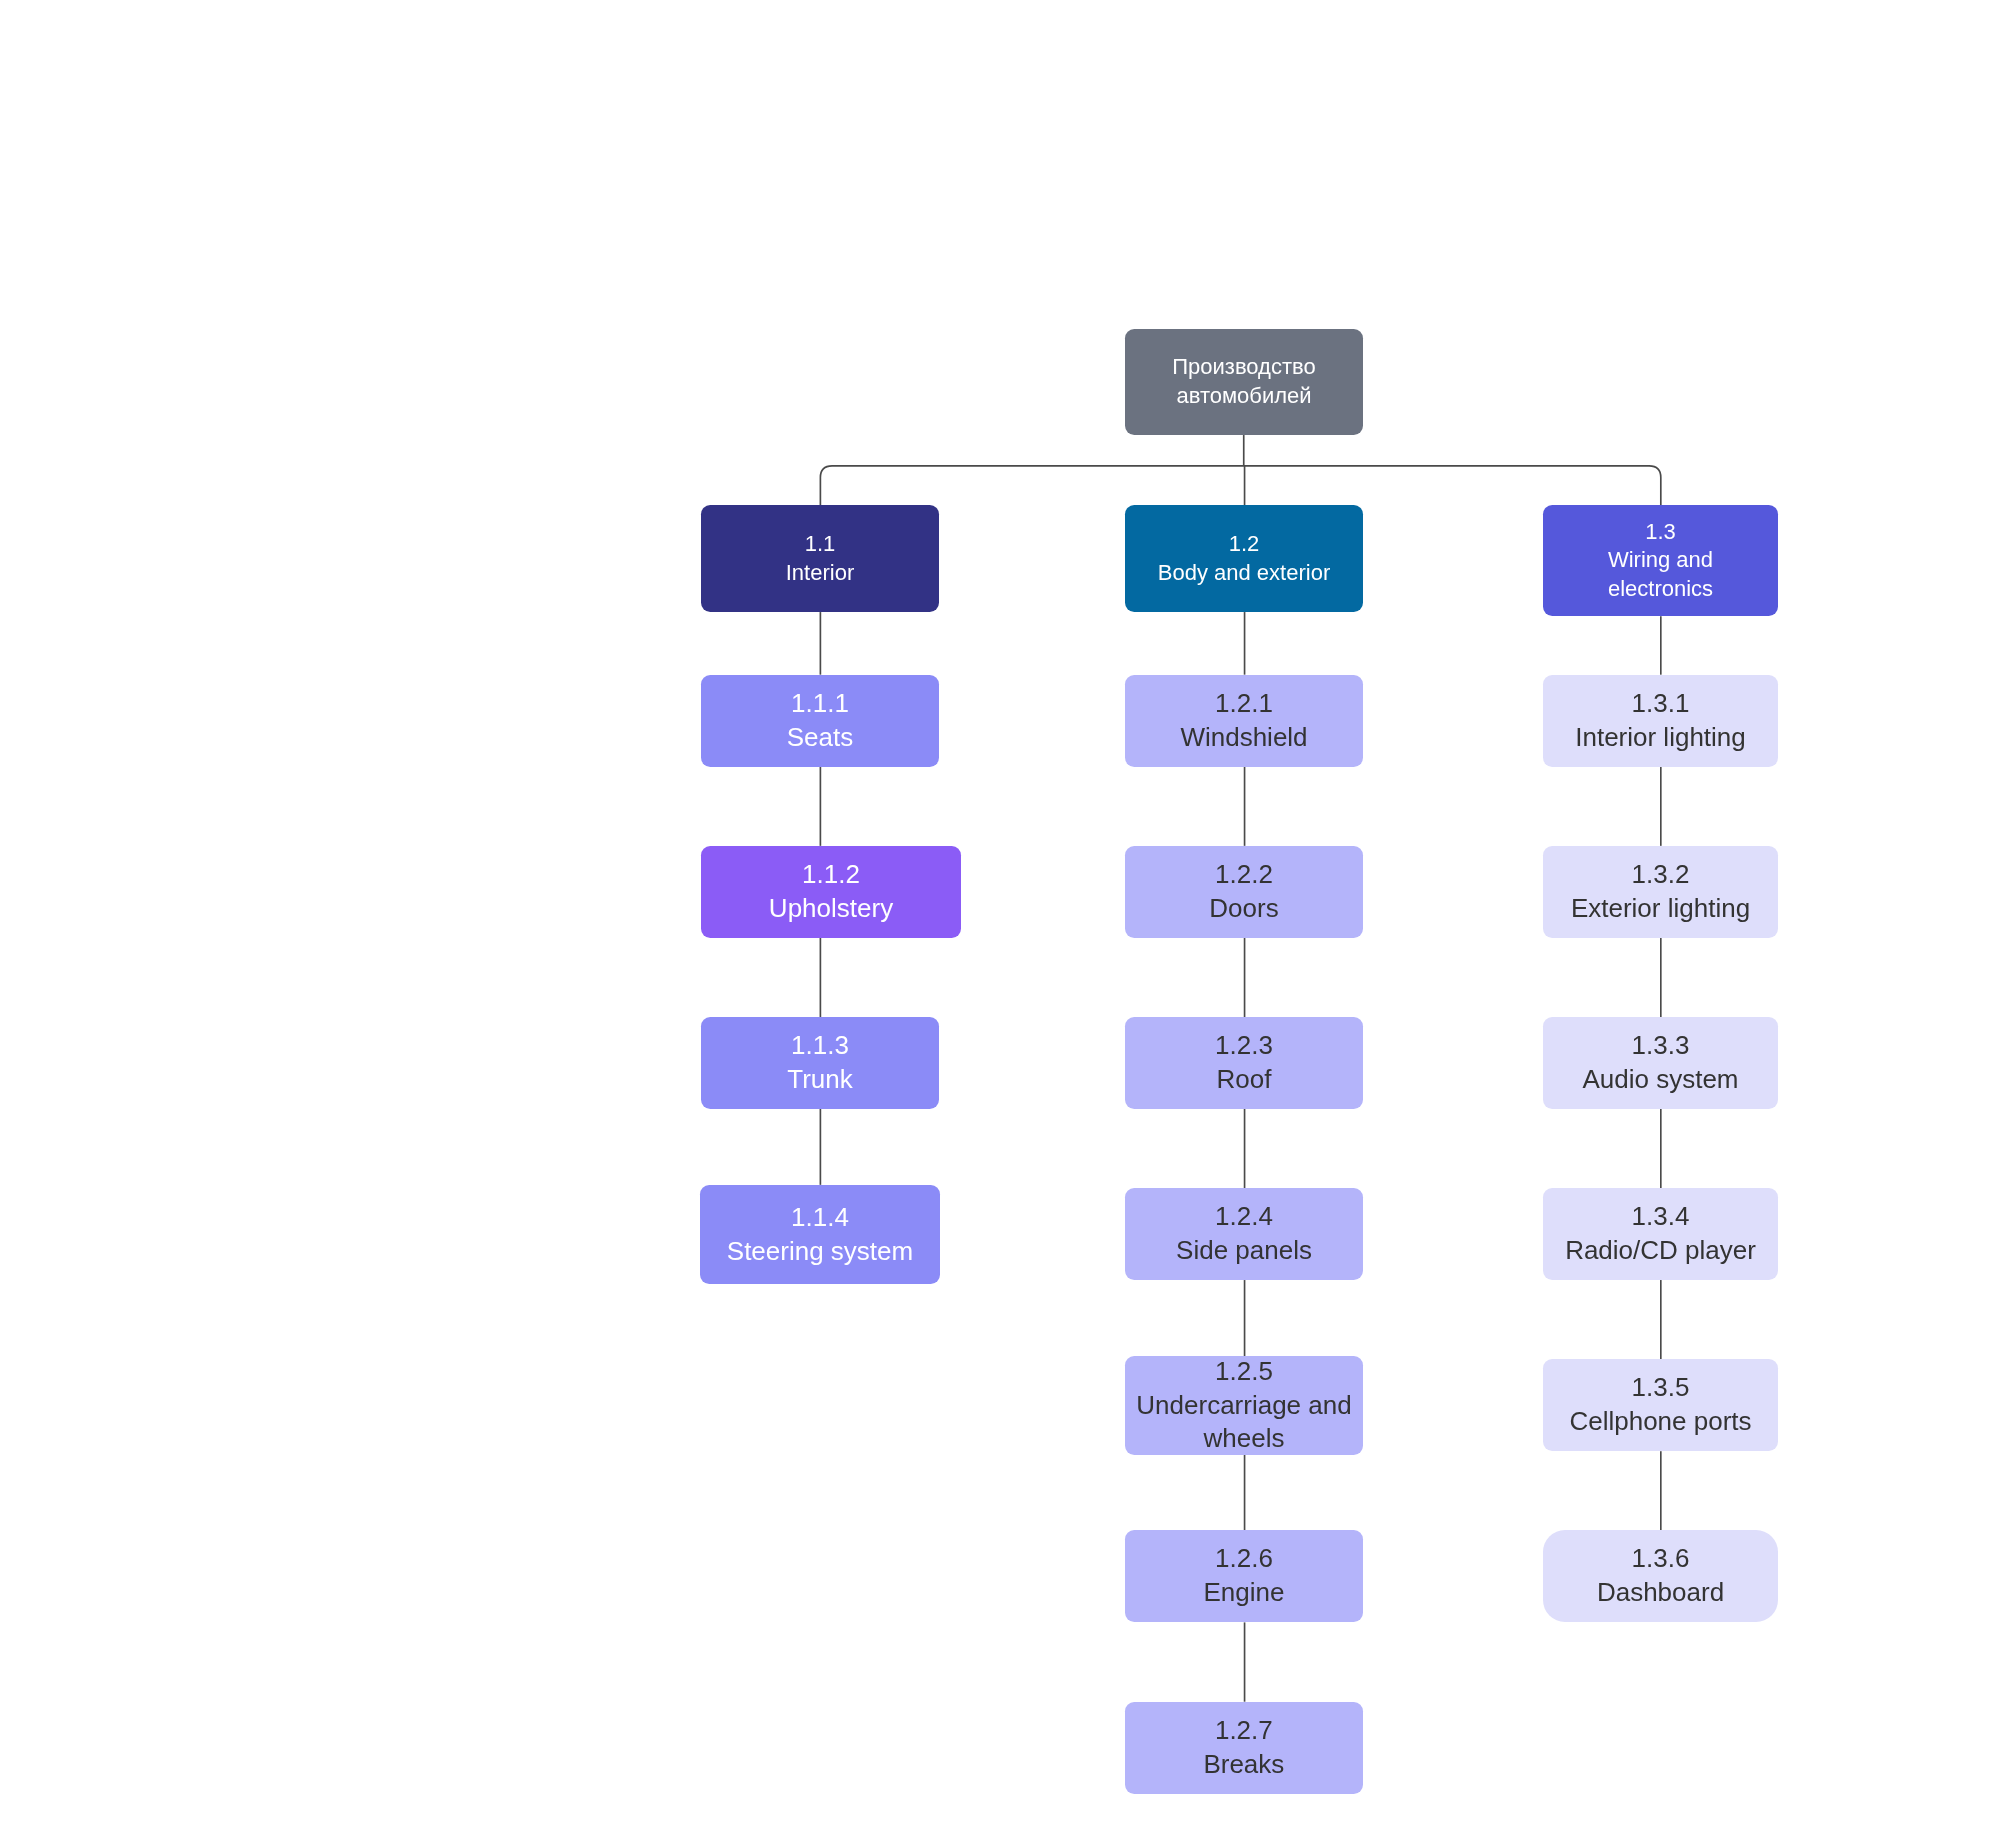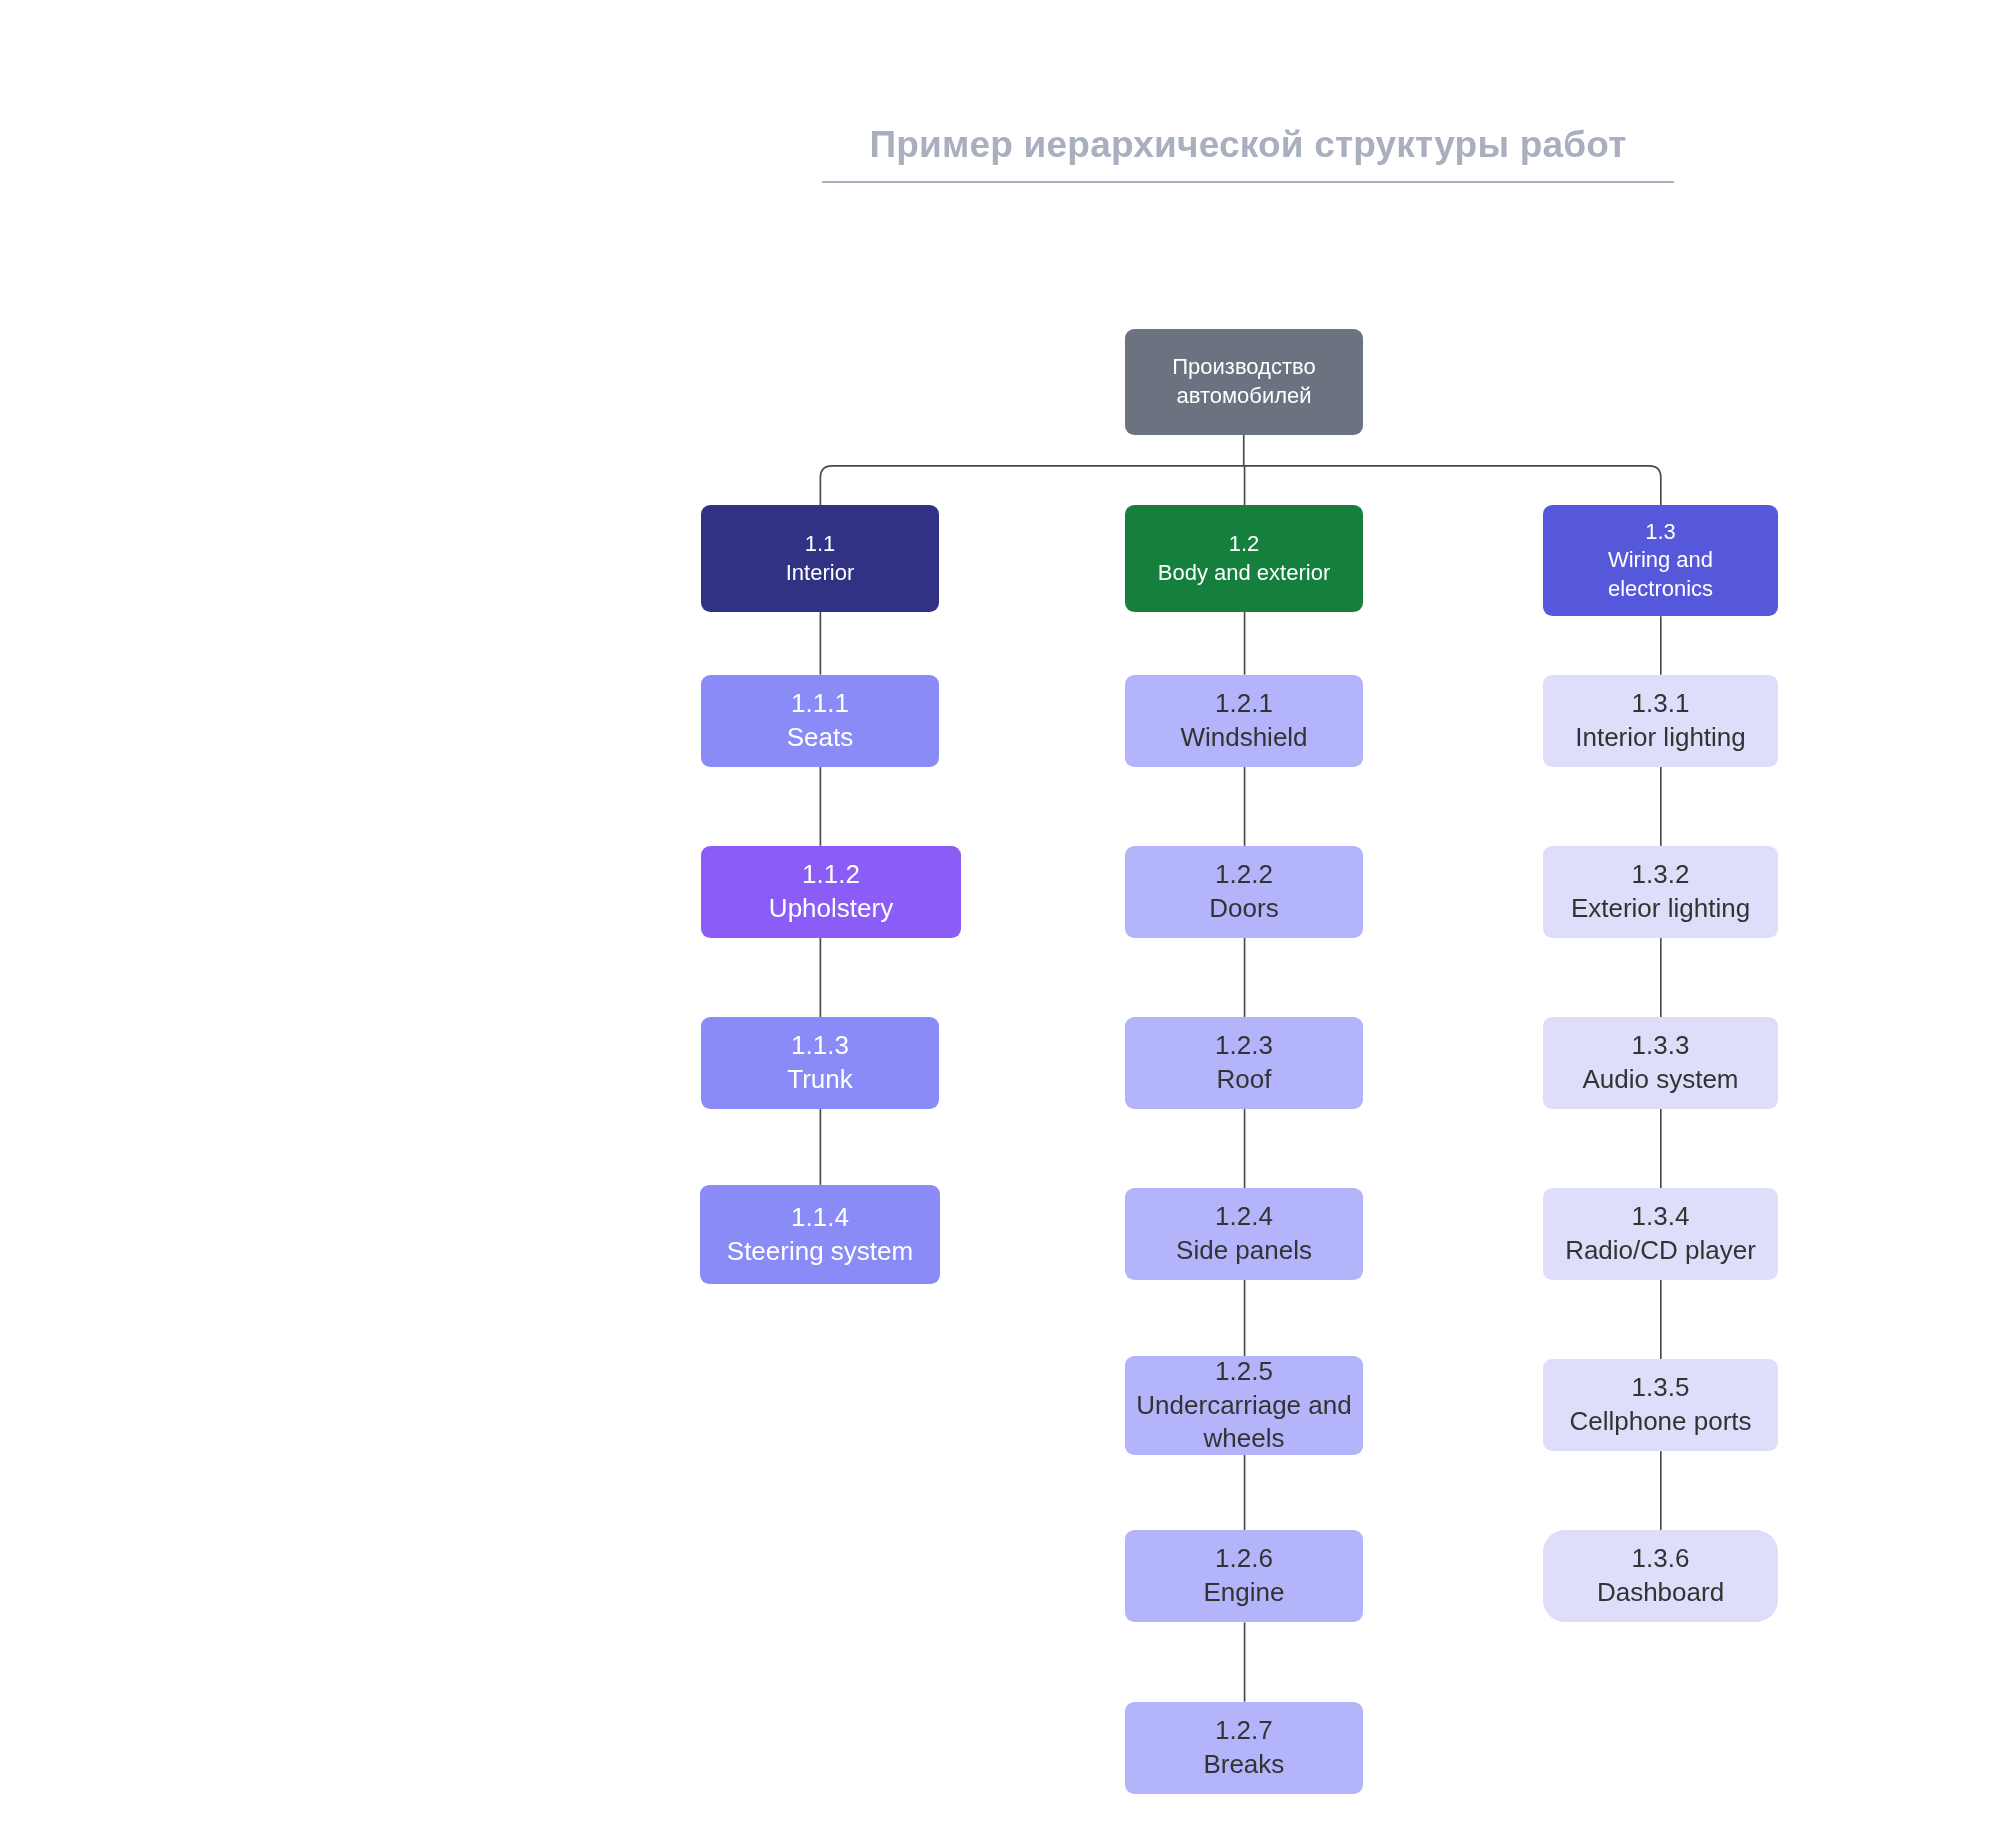--- a/index.html
+++ b/index.html
@@ -101,21 +101,20 @@
   .node.lvl2 {
     font-size: 26px;
     align-items: center;
   }
 </style>
 </head>
 <body>
 
 <div id="header">
   <div id="title-block">
-    <div id="page-title">Пример иерархической структуры работ</div>
   </div>
 </div>
 
 <div id="diagram">
   <svg id="connectors" viewBox="0 0 2400 2212" width="2004" height="1847">
       <path d="M 1489.5 521 L 1489.5 558" fill="none" stroke="#4a4a4a" stroke-width="2"></path>
       <path d="M 982.5 605 L 982.5 572 Q 982.5 558 996.5 558 L 1975 558 Q 1989 558 1989 572 L 1989 605" fill="none" stroke="#4a4a4a" stroke-width="2"></path>
       <path d="M 1490.5 558 L 1490.5 605" fill="none" stroke="#4a4a4a" stroke-width="2"></path>
       <path d="M 982.5 733 L 982.5 808" fill="none" stroke="#4a4a4a" stroke-width="2"></path>
       <path d="M 982.5 918 L 982.5 1013" fill="none" stroke="#4a4a4a" stroke-width="2"></path>
@@ -153,21 +152,21 @@
         <span class="label">Upholstery</span>
       </div>
       <div class="node lvl2" style="left: 701px; top: 1017px; width: 238px; height: 92px; background: rgb(139, 139, 247); color: rgb(255, 255, 255);">
         <span class="code">1.1.3</span>
         <span class="label">Trunk</span>
       </div>
       <div class="node lvl2" style="left: 700px; top: 1185px; width: 240px; height: 99px; background: rgb(139, 139, 247); color: rgb(255, 255, 255);">
         <span class="code">1.1.4</span>
         <span class="label">Steering system</span>
       </div>
-      <div class="node lvl1" style="left: 1125px; top: 505px; width: 238px; height: 107px; background: #15803d; color: rgb(255, 255, 255);">
+      <div class="node lvl1" style="left: 1125px; top: 505px; width: 238px; height: 107px; background: #0369a1; color: rgb(255, 255, 255);">
         <span class="code">1.2</span>
         <span class="label">Body and exterior</span>
       </div>
       <div class="node lvl2" style="left: 1125px; top: 675px; width: 238px; height: 92px; background: rgb(180, 180, 250); color: rgb(51, 51, 51);">
         <span class="code">1.2.1</span>
         <span class="label">Windshield</span>
       </div>
       <div class="node lvl2" style="left: 1125px; top: 846px; width: 238px; height: 92px; background: rgb(180, 180, 250); color: rgb(51, 51, 51);">
         <span class="code">1.2.2</span>
         <span class="label">Doors</span>

